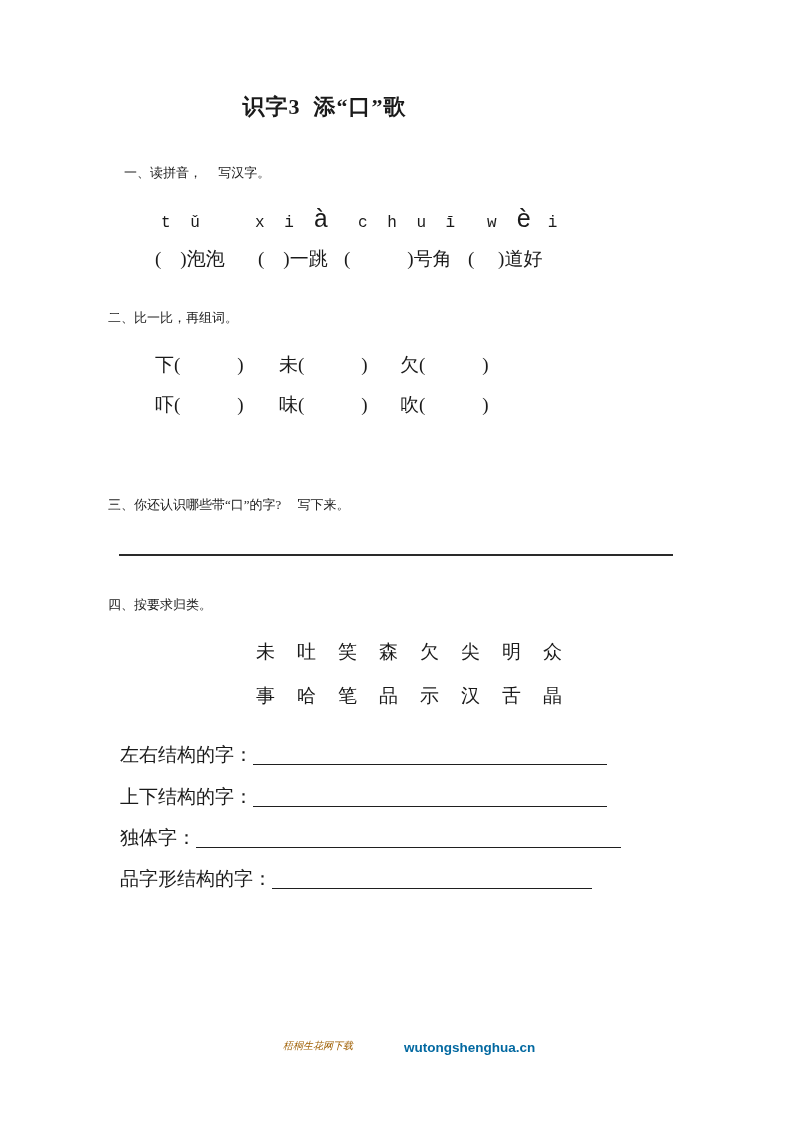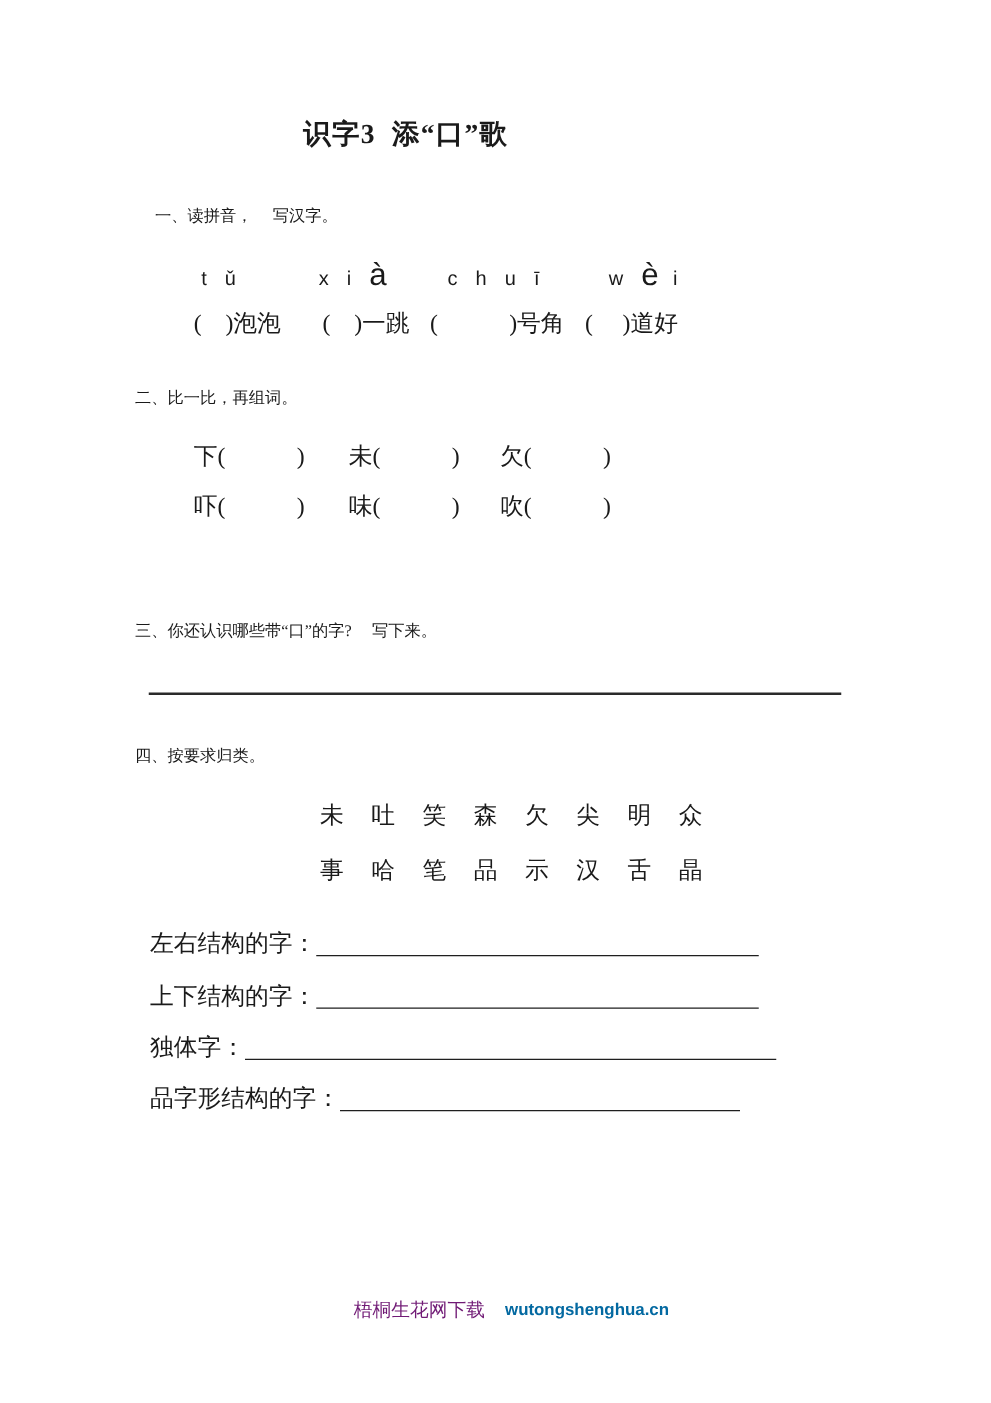--- a/index.html
+++ b/index.html
@@ -20,21 +20,21 @@
     font-weight: bold;
     letter-spacing: 1px;
   }
   .heading { font-size: 13px; }
   .h1 { top: 164px; left: 124px; }
   .h2 { top: 309px; left: 108px; }
   .h3 { top: 452px; left: 108px; margin-top: 44px; }
   .h4 { top: 596px; left: 108px; }
 
   .pinyin-syll {
-    font-family: Liberation Sans, sans-serif;
+    font-family: Liberation Mono, monospace;
     font-size: 16px;
     letter-spacing: 5px;
     top: 206px;
   }
   .py-big { font-size: 25px; letter-spacing: 2px; }
 
   .blank-item { font-size: 19px; top: 246px; }
 
   .compare-cell { font-size: 19px; }
   .row1 { top: 352px; }
@@ -68,22 +68,23 @@
     height: 0;
     border-bottom: 1.6px solid #1f1f1f;
     vertical-align: -4px;
   }
   .w354 { width: 354px; }
   .w425 { width: 425px; }
   .w320 { width: 320px; }
 
   .footer-name {
     top: 1039px; left: 283px;
-    font-size: 15px;
-    color: #701a75;
+    font-size: 10px;
+    color: #a16207;
+    font-style: italic;
   }
   .footer-url {
     top: 1040px; left: 404px;
     font-family: "Liberation Sans", "DejaVu Sans", sans-serif;
     font-size: 13.5px;
     font-weight: bold;
     color: #0369a1;
   }
 </style>
 </head>

